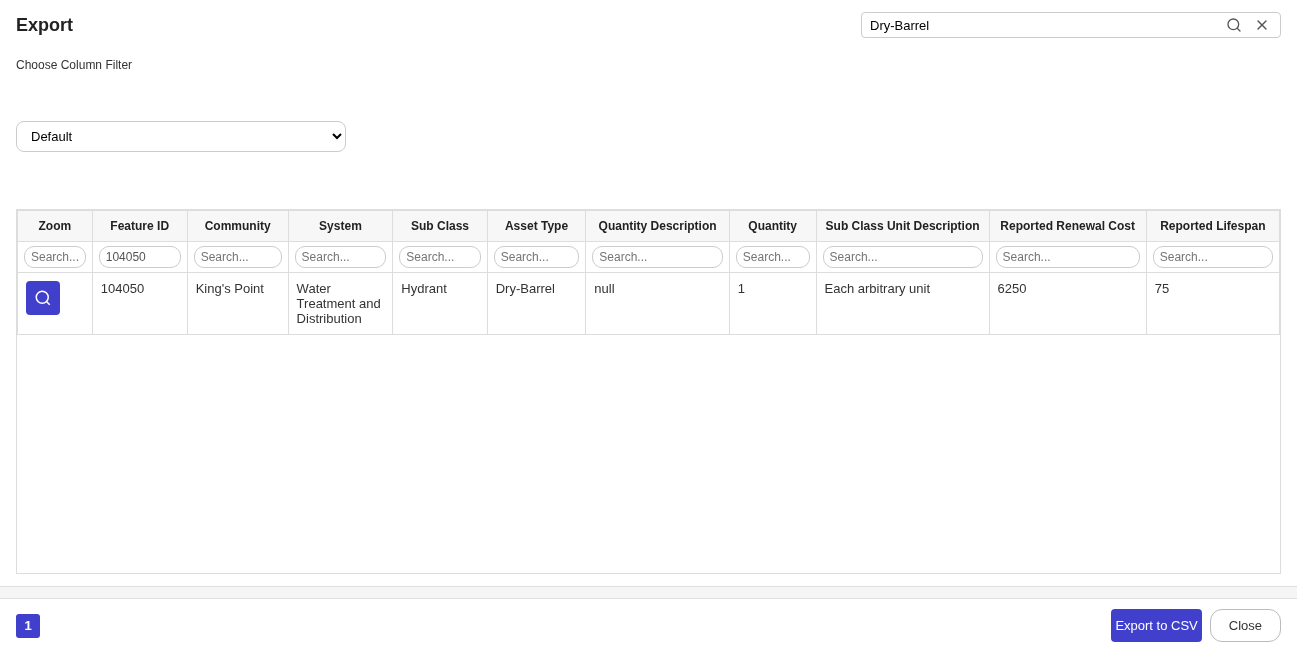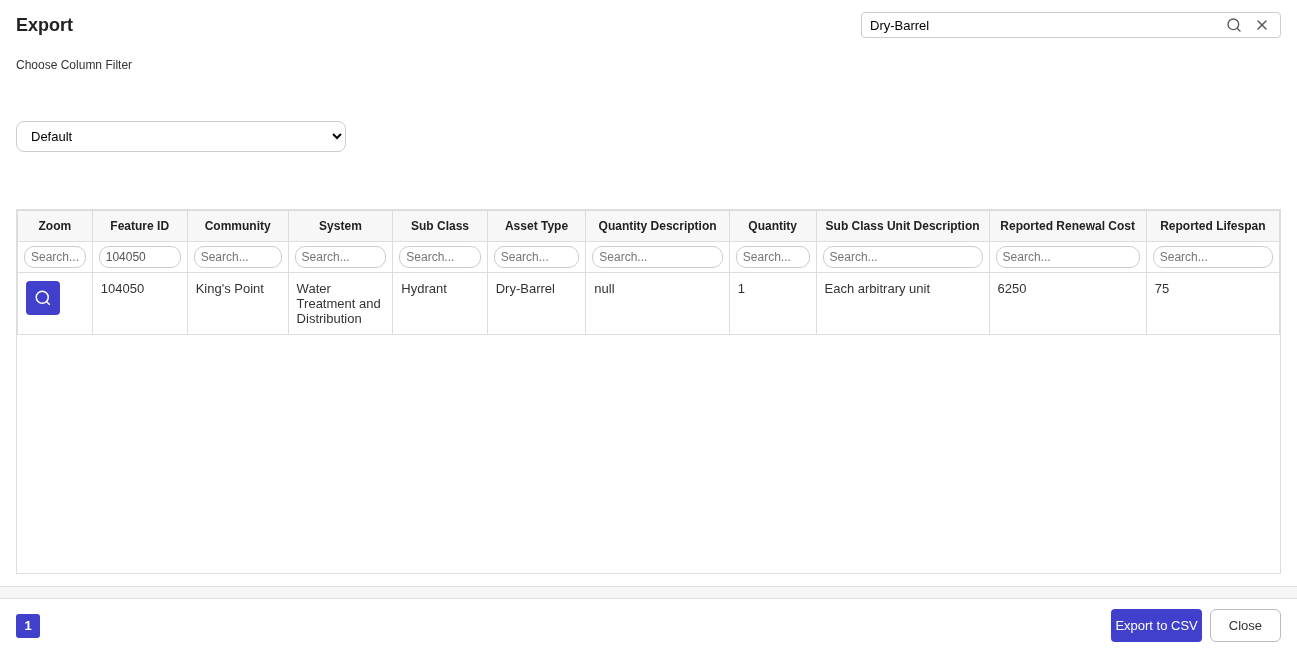--- a/index.html
+++ b/index.html
@@ -178,21 +178,21 @@
       border: none;
       border-radius: 4px;
       padding: 8px 4px;
       font-size: 13px;
       cursor: pointer;
     }
     .btn-close {
       background: #fff;
       color: #333;
       border: 1px solid #bbb;
-      border-radius: 6px;
+      border-radius: 12px;
       padding: 8px 18px;
       font-size: 13px;
       cursor: pointer;
     }
     .scrollbar-area {
       height: 12px;
       background: #f5f5f5;
       border-top: 1px solid #e0e0e0;
       position: relative;
     }

